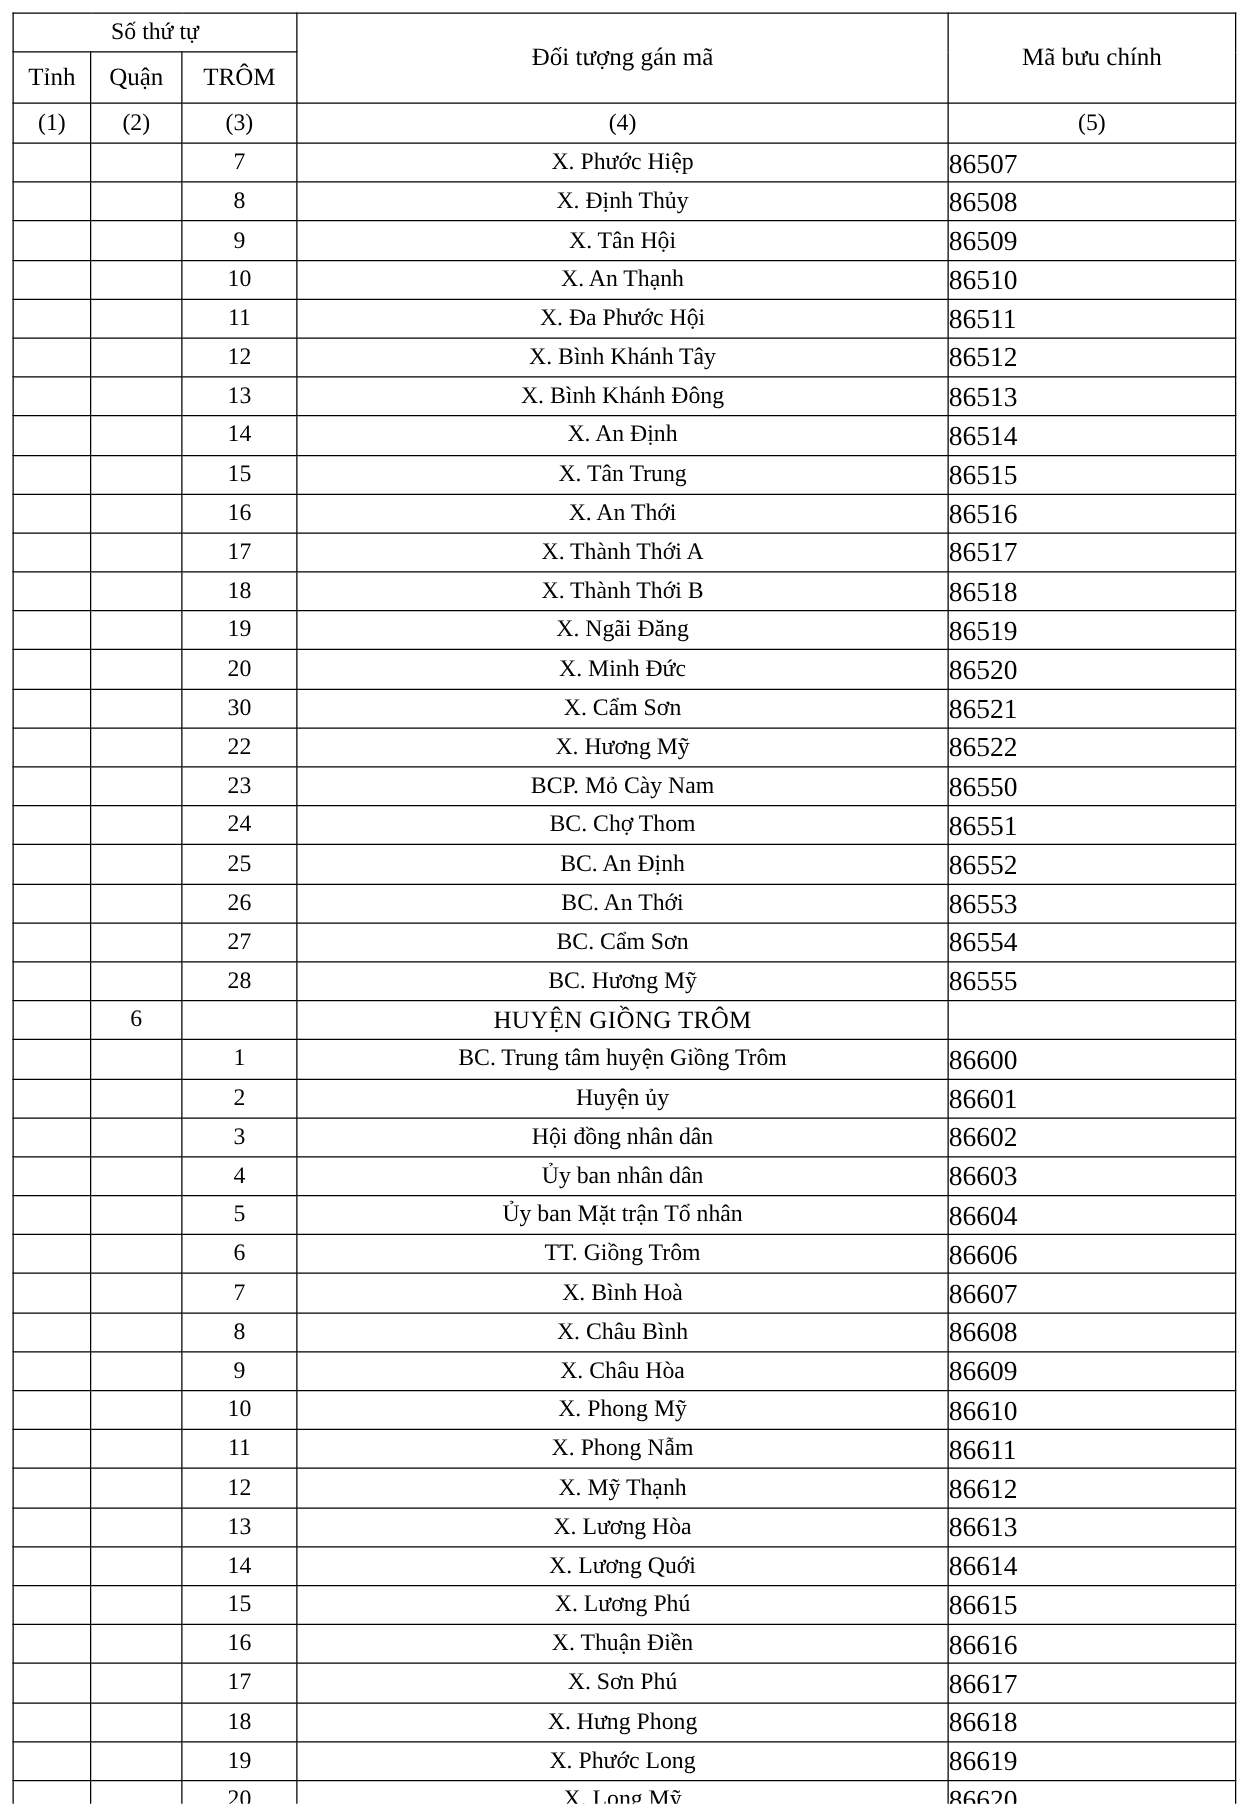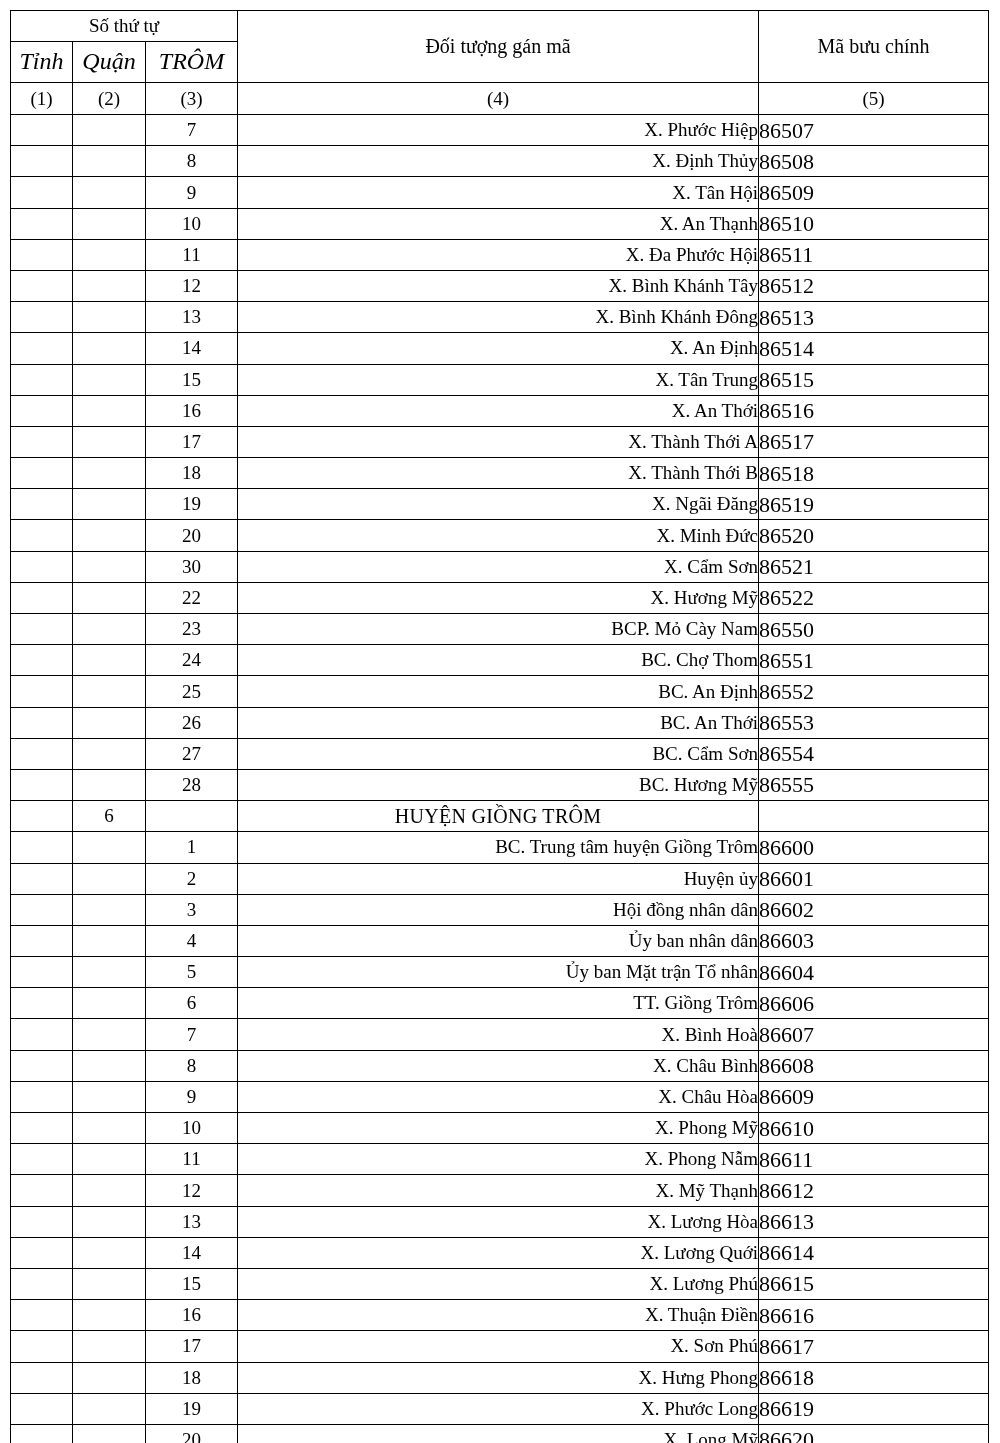--- a/index.html
+++ b/index.html
@@ -52,42 +52,42 @@
 
   
   .hdr-group,
   .hdr-sub,
   .hdr-obj,
   .hdr-code {
     font-weight: bold;
     text-align: center;
   }
   .hdr-group { height: 30px; font-size: 19px; }
-  .hdr-sub   { height: 40px; font-size: 24px; font-style: italic; }
+  .hdr-sub   { height: 40px; font-size: 20px; }
   .hdr-obj   { font-size: 20px; }
   .hdr-code  { font-size: 20px; }
 
   .numrow td {
     height: 31px;
     text-align: center;
     font-size: 19px;
   }
 
   
   tbody tr.data-row td {
     height: 30.2px;
   }
   .cell-tinh,
   .cell-quan,
   .cell-dtgm {
     text-align: center;
     font-size: 19px;
   }
   .cell-obj {
-    text-align: right;
+    text-align: center;
     padding-left: 6px;
     font-size: 19px;
   }
   .cell-code {
     font-size: 22px;
   }
 
   tr.section-row .cell-obj {
     text-align: center;
     font-weight: normal;

